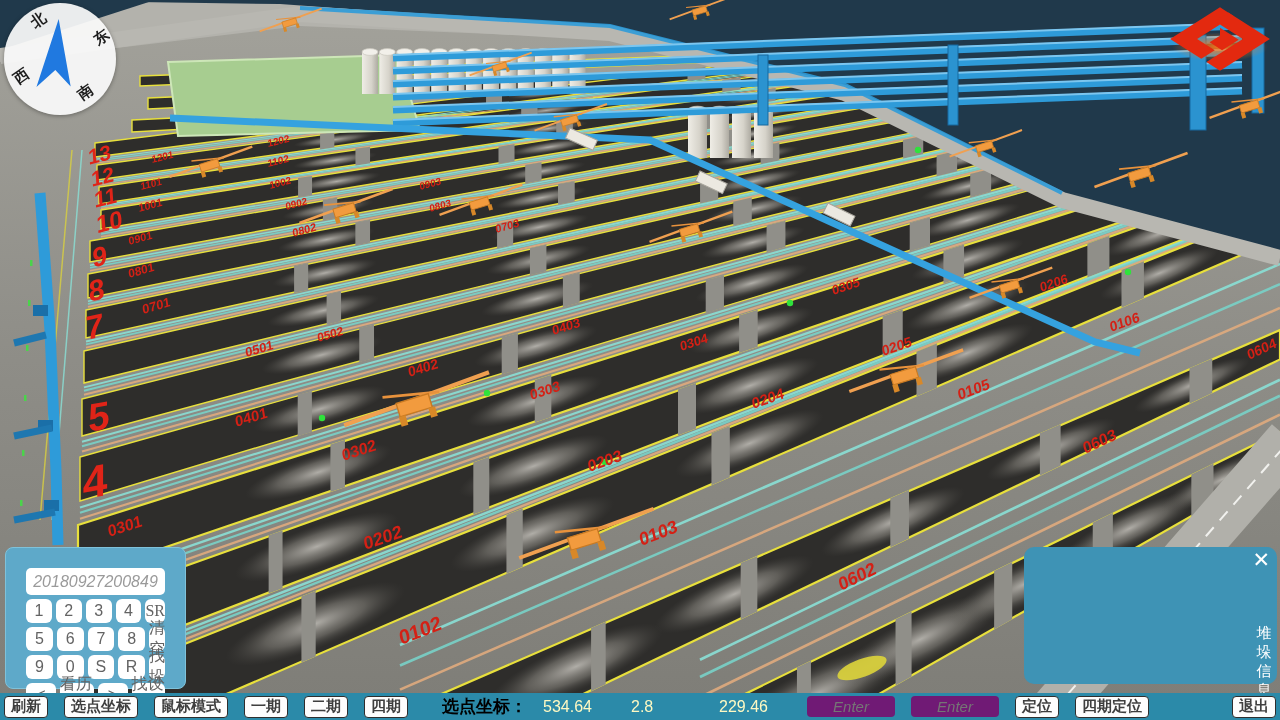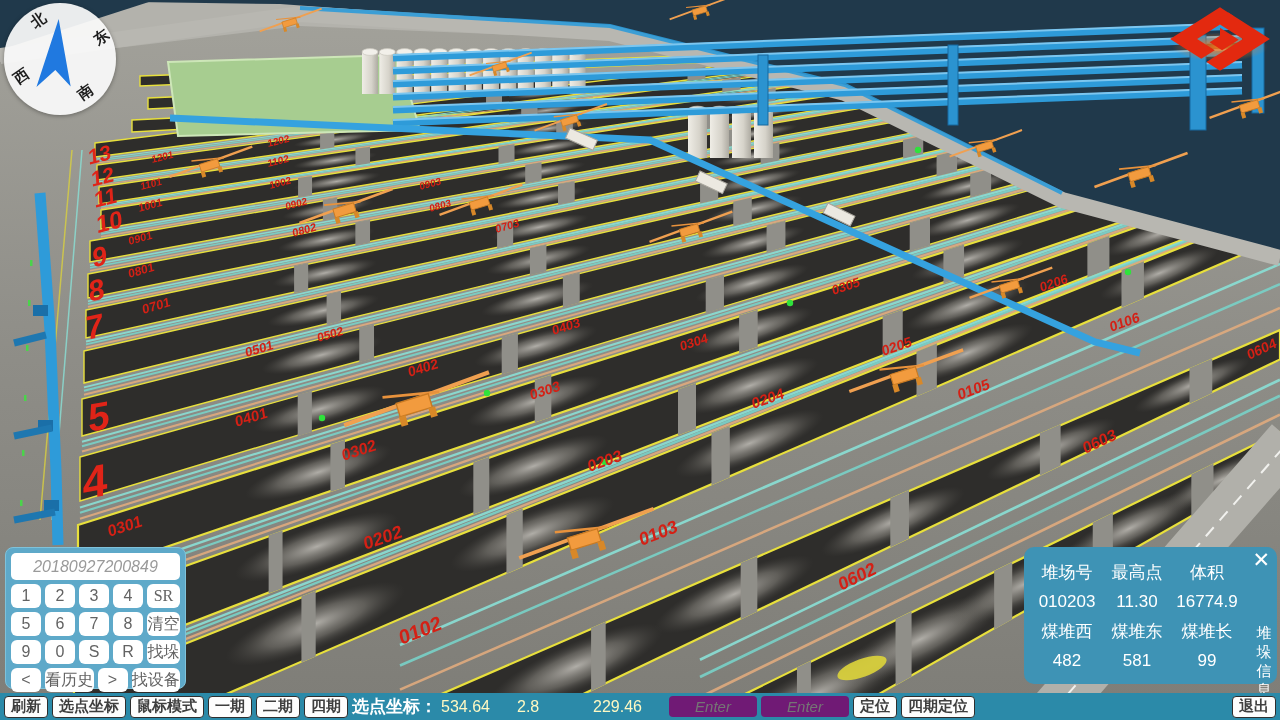--- a/index.html
+++ b/index.html
@@ -12,37 +12,37 @@
   #compass .disc{position:absolute;inset:0;border-radius:50%;background:rgba(250,250,250,.93);box-shadow:0 1px 4px rgba(0,0,0,.35);}
   #compass .dir{position:absolute;font-size:15px;font-weight:bold;color:#1c1c1c;transform:rotate(-35deg);}
   #compass .n{left:27px;top:8px;}  #compass .e{left:90px;top:25px;}
   #compass .w{left:10px;top:64px;} #compass .s{left:74px;top:80px;}
   #compass svg{position:absolute;left:0;top:0;}
 
   
   #logo{position:absolute;right:8px;top:6px;width:104px;height:66px;}
 
   
-  #keypad{position:absolute;left:5px;top:547px;width:181px;height:142px;background:#5ea9c9;border:1px solid #7fc2da;border-radius:8px;padding:5px;}
+  #keypad{position:absolute;left:5px;top:547px;width:181px;height:142px;background:#5ea9c9;border:1px solid #7fc2da;border-radius:8px;padding:20px;}
   #keypad .disp{width:100%;height:27px;background:#fff;border:none;border-radius:5px;text-align:center;font-style:italic;font-size:16px;color:#9a9a9a;margin-bottom:4px;}
   .krow{display:flex;gap:4px;margin-bottom:4px;}
   .kbtn{height:24px;background:#fff;border:none;border-radius:6px;font-size:16px;color:#636363;display:flex;align-items:center;justify-content:center;cursor:pointer;padding:0;}
   .kbtn.sm{width:30px;} .kbtn.wd{flex:1;font-family:Liberation Serif, serif;}
 
   
   #info{position:absolute;left:1024px;top:547px;width:253px;height:137px;background:#3e93b5;border-radius:10px;color:#fff;}
   #info .close{position:absolute;right:7px;top:1px;font-size:21px;font-weight:bold;cursor:pointer;color:#fff;}
   #info table{position:absolute;left:8px;top:10px;width:210px;border-collapse:collapse;}
   #info td{width:33%;text-align:center;font-size:17px;padding:4px 0;white-space:nowrap;}
   #info .vlab{position:absolute;right:4px;top:48px;width:18px;font-size:15px;line-height:19px;text-align:center;word-break:break-all;margin-top:28px;}
 
   
-  #bar{position:absolute;left:0;bottom:0;width:1280px;height:27px;background:#2b8aa9;display:flex;align-items:center;gap:4px;padding:0 4px;}
+  #bar{position:absolute;left:0;bottom:0;width:1280px;height:27px;background:#2b8aa9;display:flex;align-items:center;gap:16px;padding:0 4px;}
   .bbtn{height:22px;background:#fdfdfd;border:1.5px solid #2e2e2e;border-radius:4px;font-size:15px;font-weight:bold;color:#3f3f3f;padding:0 6px;display:flex;align-items:center;cursor:pointer;white-space:nowrap;}
-  #bar .lab{color:#ffffff;font-size:17px;font-weight:bold;margin-left:0;white-space:nowrap;}
+  #bar .lab{color:#000000;font-size:17px;font-weight:bold;margin-left:18px;white-space:nowrap;}
   #bar .num{color:#fef9c3;font-size:16px;width:72px;}
   #bar input{width:88px;height:21px;border:none;border-radius:4px;background:#701a75;text-align:center;font-style:italic;font-size:15px;color:#999;}
   #spacer{flex:1;}
 </style>
 </head>
 <body>
 
 <div id="stage">
 
   <svg id="scene" width="1280" height="720" viewBox="0 0 1280 720">
@@ -608,44 +608,20 @@
           <div class="kbtn sm">&lt;</div>
           <div class="kbtn wd">看历史</div>
           <div class="kbtn sm">&gt;</div>
           <div class="kbtn wd">找设备</div>
         </div>
       </div>
   </div>
 
   <div id="info">
     <span class="close">✕</span>
-    <table>
-      <tbody>
-          <tr>
-        <td>堆场号</td>
-        <td>最高点</td>
-        <td>体积</td>
-      </tr>
-      <tr>
-        <td>010203</td>
-        <td>11.30</td>
-        <td>16774.9</td>
-      </tr>
-      <tr>
-        <td>煤堆西</td>
-        <td>煤堆东</td>
-        <td>煤堆长</td>
-      </tr>
-      <tr>
-        <td>482</td>
-        <td>581</td>
-        <td>99</td>
-      </tr>
-    </tbody>
-      </table>
     <div class="vlab">堆垛信息</div>
   </div>
 
   <div id="bar">
     <div class="bbtn">刷新</div>
     <div class="bbtn">选点坐标</div>
     <div class="bbtn">鼠标模式</div>
     <div class="bbtn">一期</div>
     <div class="bbtn">二期</div>
     <div class="bbtn">四期</div>

